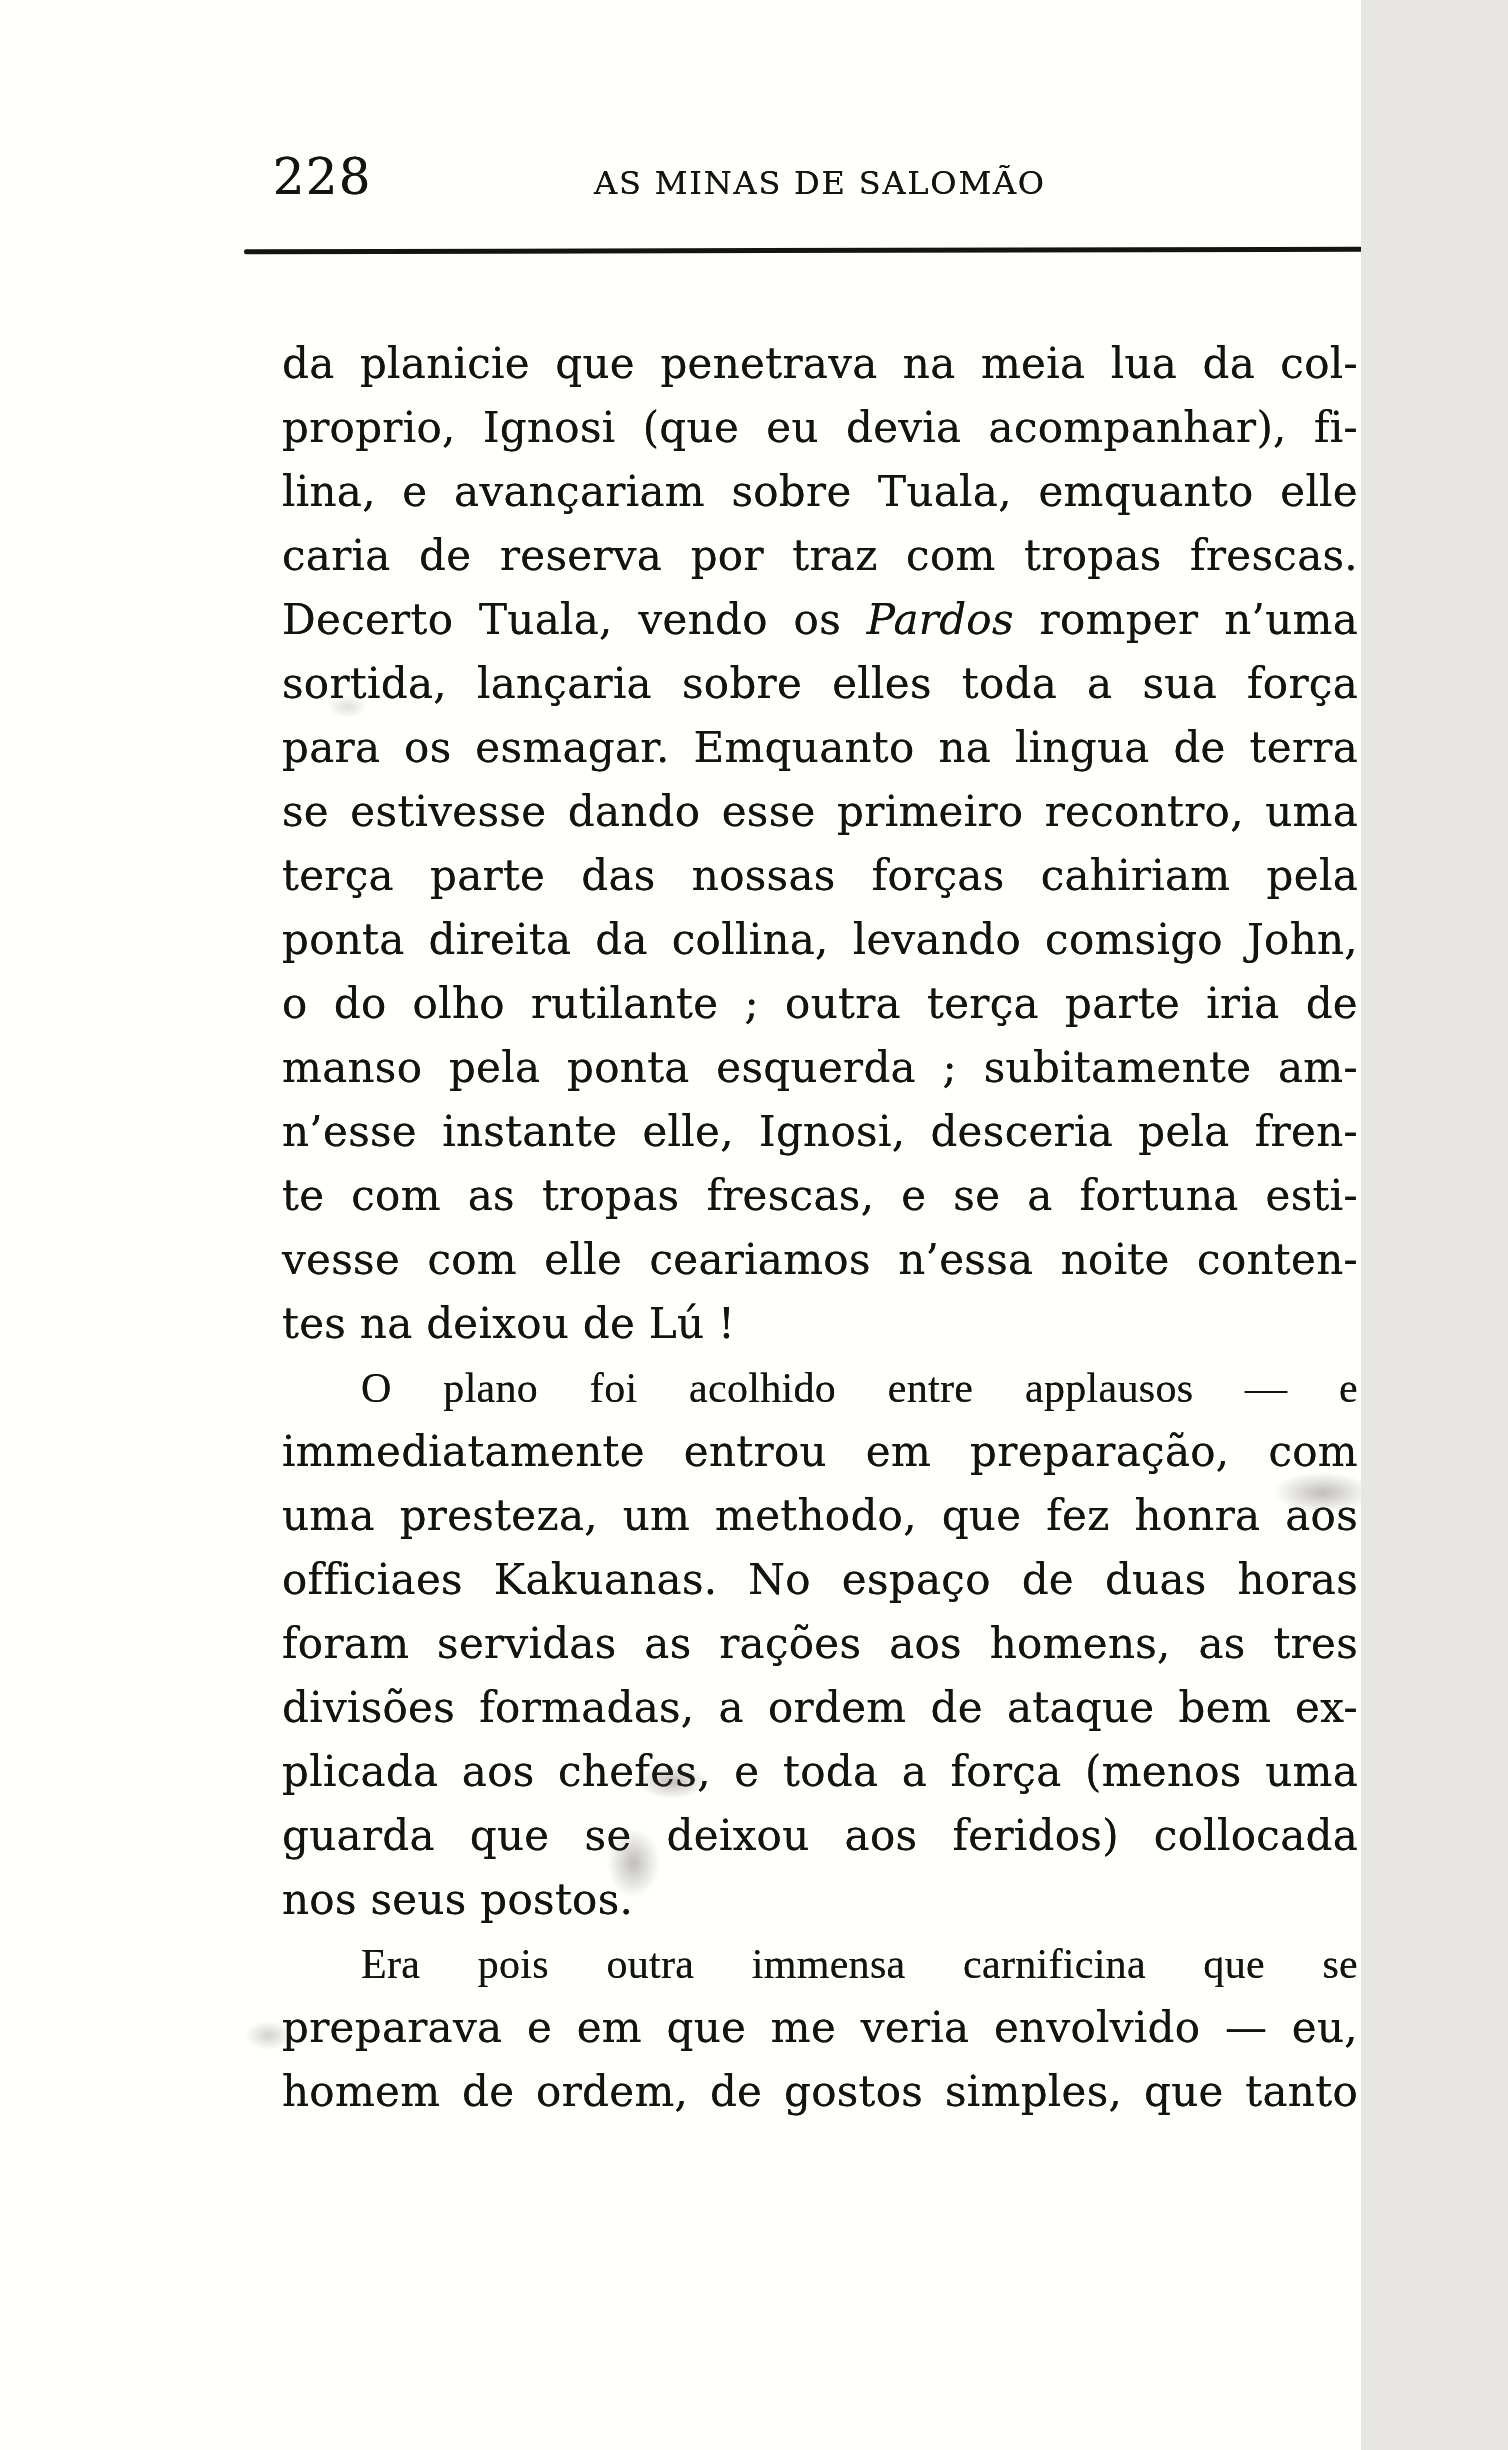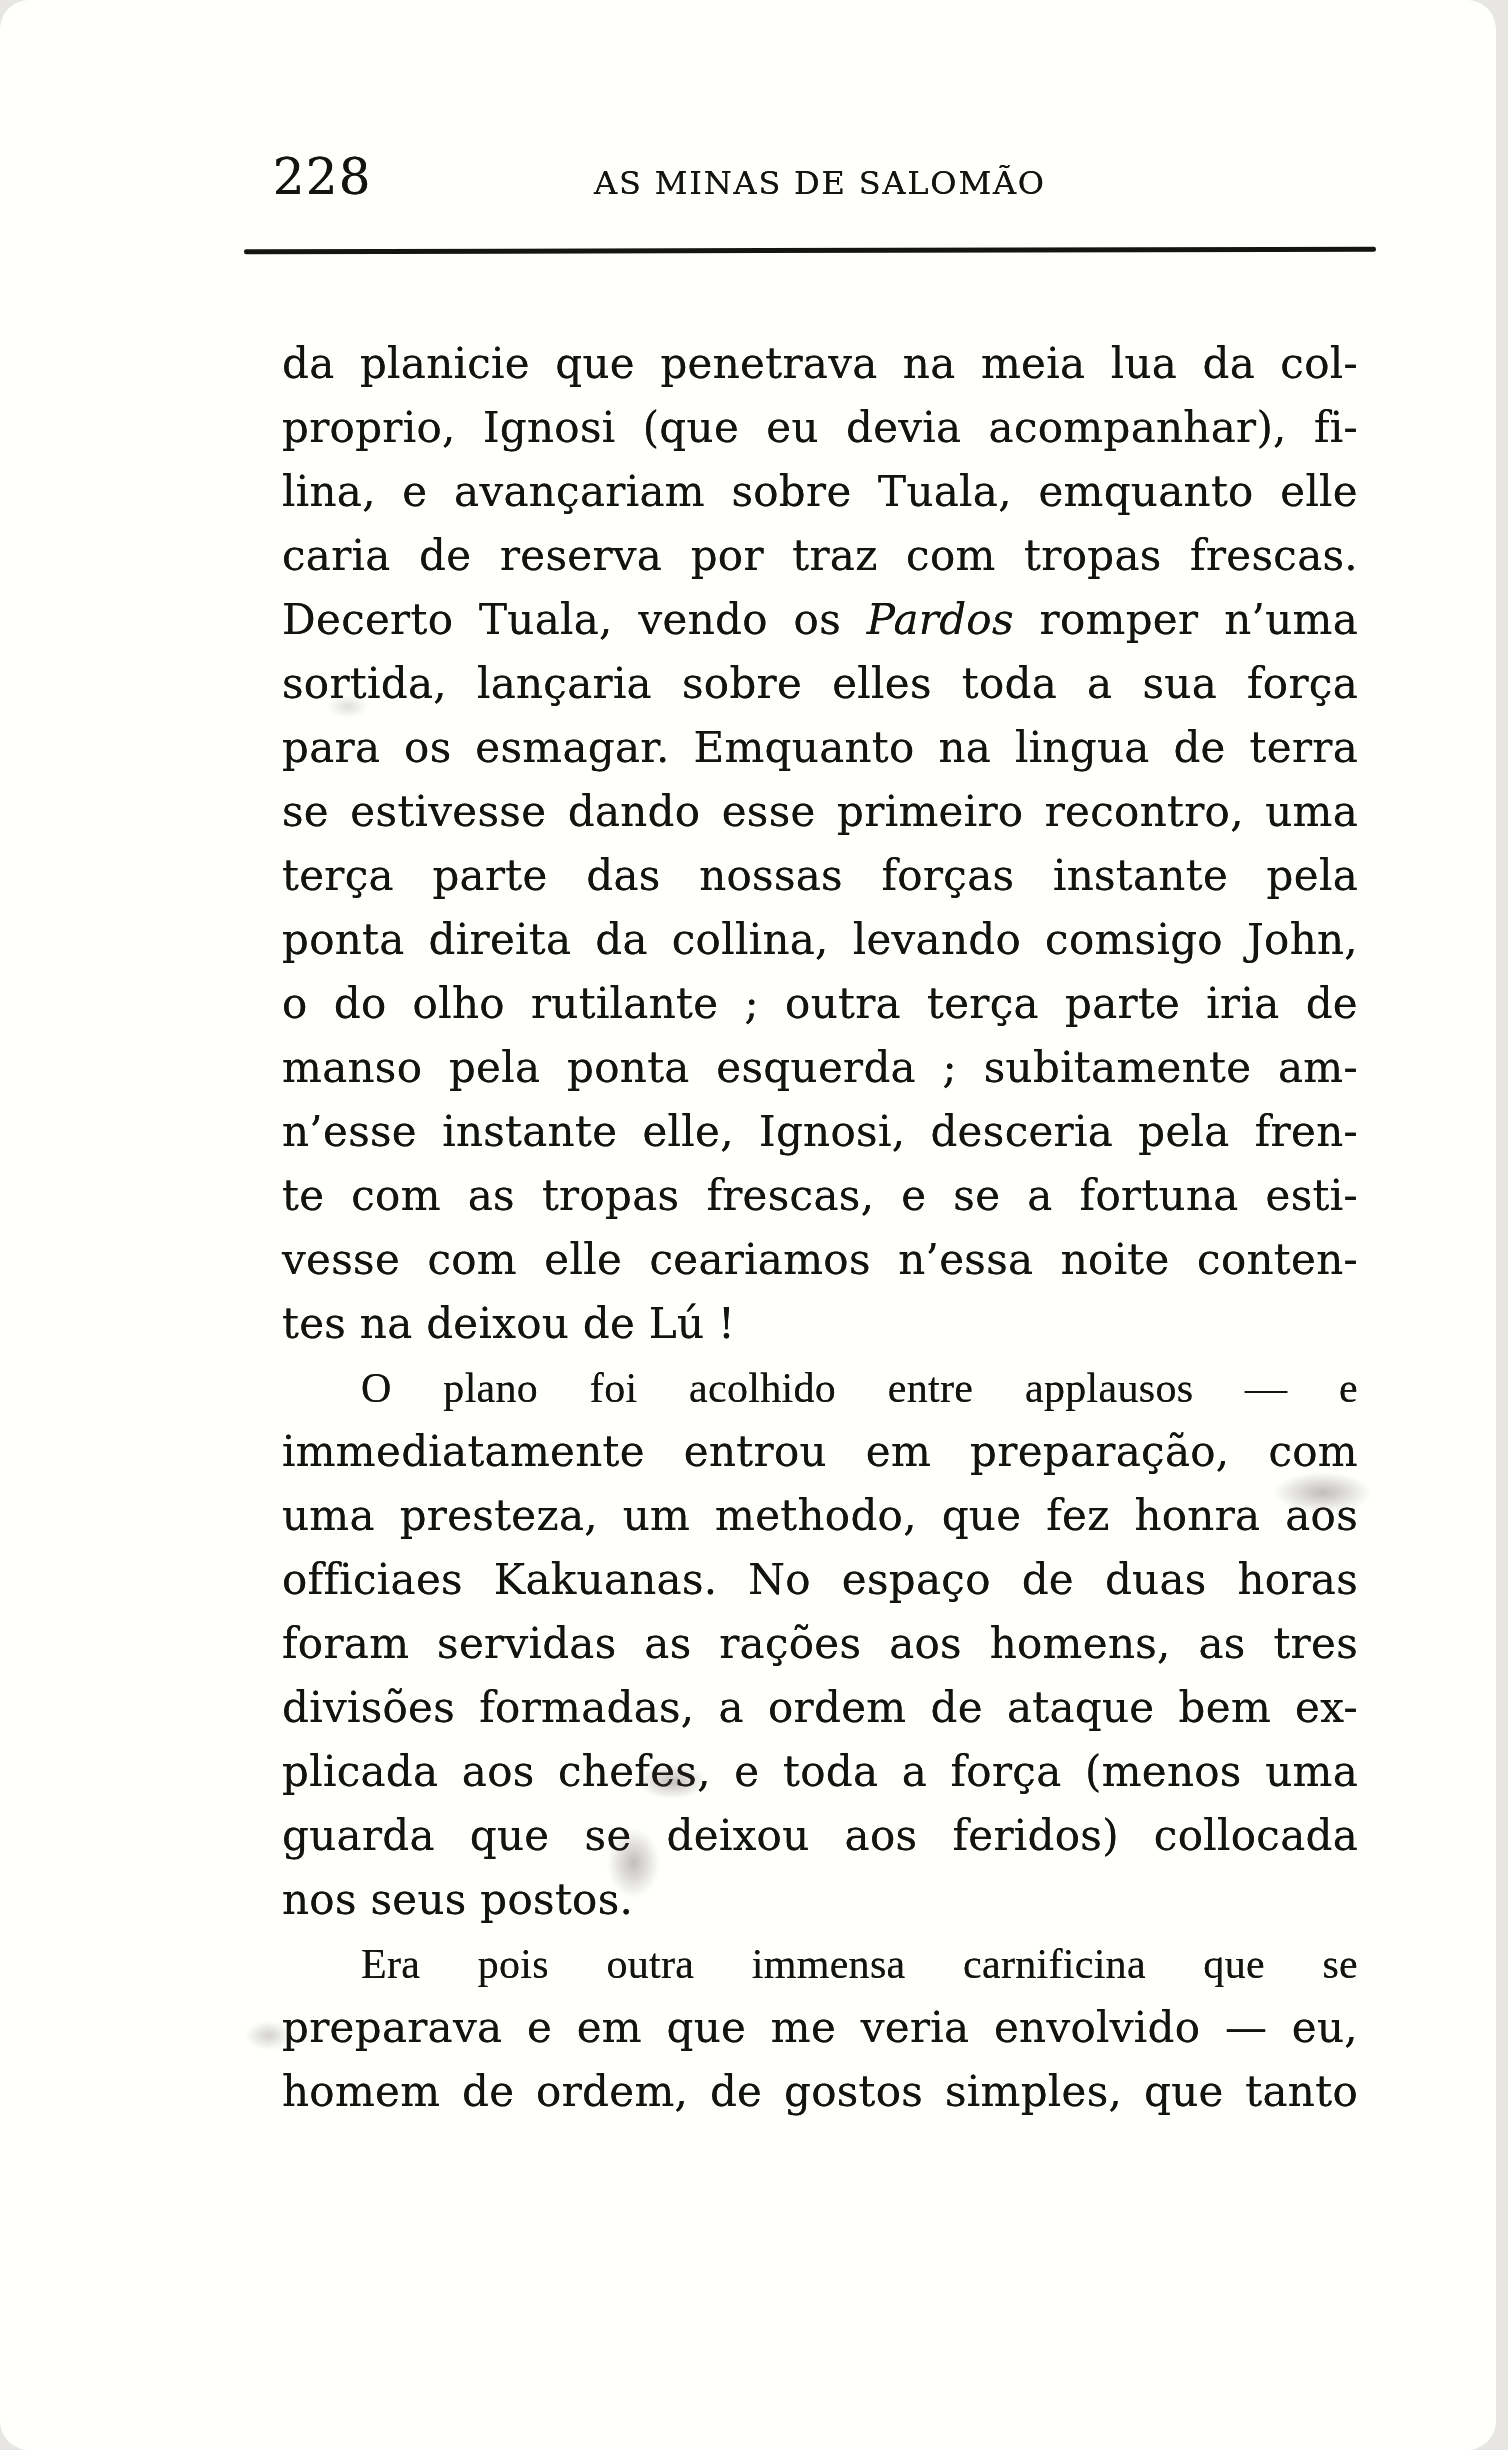--- a/index.html
+++ b/index.html
@@ -1,23 +1,22 @@
 <!DOCTYPE html>
 <html style="font-size:9.3px"><head>
 <meta charset="utf-8">
 <style>
   html,body{margin:0;padding:0;background:#e8e6e2;}
   .page{
     position:relative;
-    width:1496px;height:2450px;
+    width:1361px;height:2450px;
     background:#fffffe;
     color:#151310;
     font-family:"DejaVu Serif","Liberation Serif",serif;
     overflow:hidden;
-    border-radius:29px;
   }
   
   .header{
     position:absolute;
     left:282px;top:158px;width:1076px;height:53px;
   }
   .page-number{
     position:absolute;left:-9.3px;top:-5.8px;
     font-size:50px;line-height:50px;
     letter-spacing:1.2px;
@@ -85,21 +84,21 @@
 
   <main class="body-text" id="body-text">
       <div class="line"><span>da planicie que penetrava na meia lua da col-</span></div>
       <div class="line"><span>proprio, Ignosi (que eu devia acompanhar), fi-</span></div>
       <div class="line"><span>lina, e avançariam sobre Tuala, emquanto elle</span></div>
       <div class="line"><span>caria de reserva por traz com tropas frescas.</span></div>
       <div class="line"><span>Decerto Tuala, vendo os </span><i>Pardos</i><span> romper n’uma</span></div>
       <div class="line"><span>sortida, lançaria sobre elles toda a sua força</span></div>
       <div class="line"><span>para os esmagar. Emquanto na lingua de terra</span></div>
       <div class="line"><span>se estivesse dando esse primeiro recontro, uma</span></div>
-      <div class="line"><span>terça parte das nossas forças instante pela</span></div>
+      <div class="line"><span>terça parte das nossas forças cahiriam pela</span></div>
       <div class="line"><span>ponta direita da collina, levando comsigo John,</span></div>
       <div class="line"><span>o do olho rutilante ; outra terça parte iria de</span></div>
       <div class="line"><span>manso pela ponta esquerda ; subitamente am-</span></div>
       <div class="line"><span>n’esse instante elle, Ignosi, desceria pela fren-</span></div>
       <div class="line"><span>te com as tropas frescas, e se a fortuna esti-</span></div>
       <div class="line"><span>vesse com elle ceariamos n’essa noite conten-</span></div>
       <div class="line endpara"><span>tes na deixou de Lú !</span></div>
       <div class="line indent"><span>O plano foi acolhido entre applausos — e</span></div>
       <div class="line"><span>immediatamente entrou em preparação, com</span></div>
       <div class="line"><span>uma presteza, um methodo, que fez honra aos</span></div>

